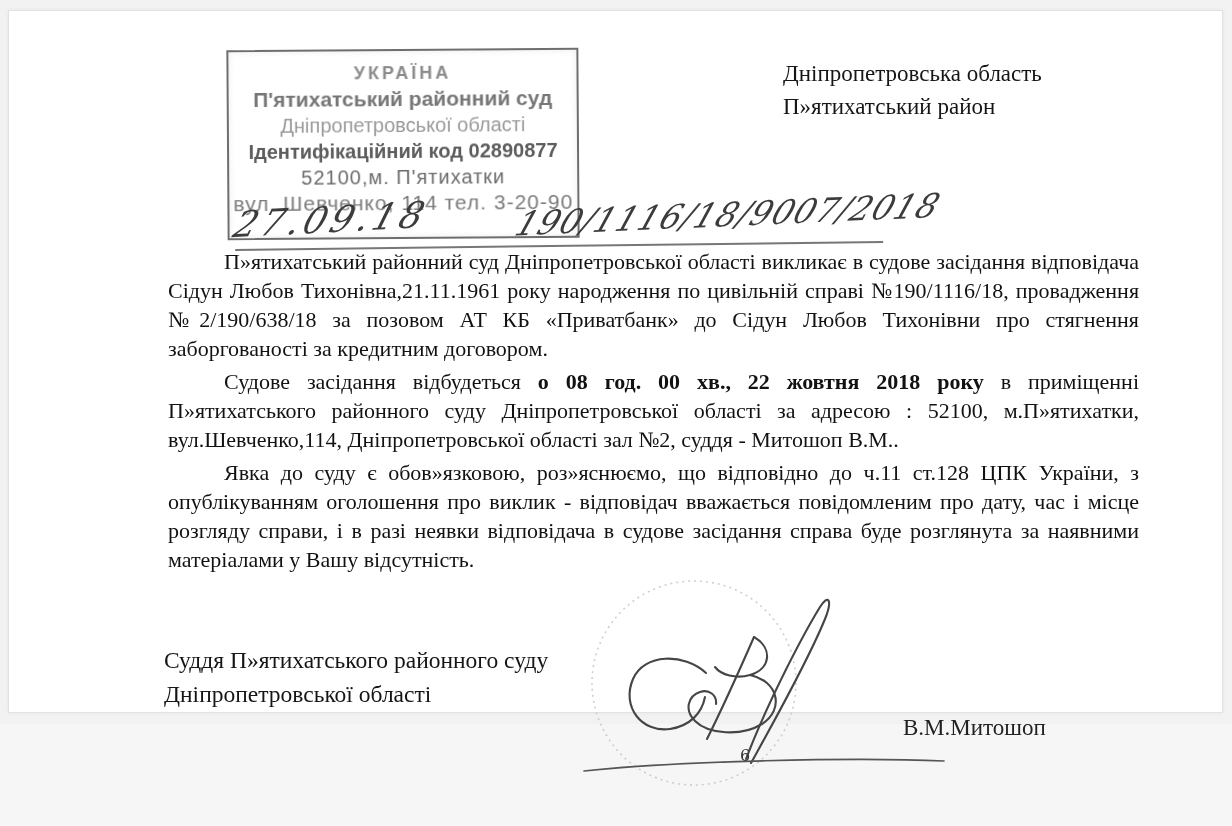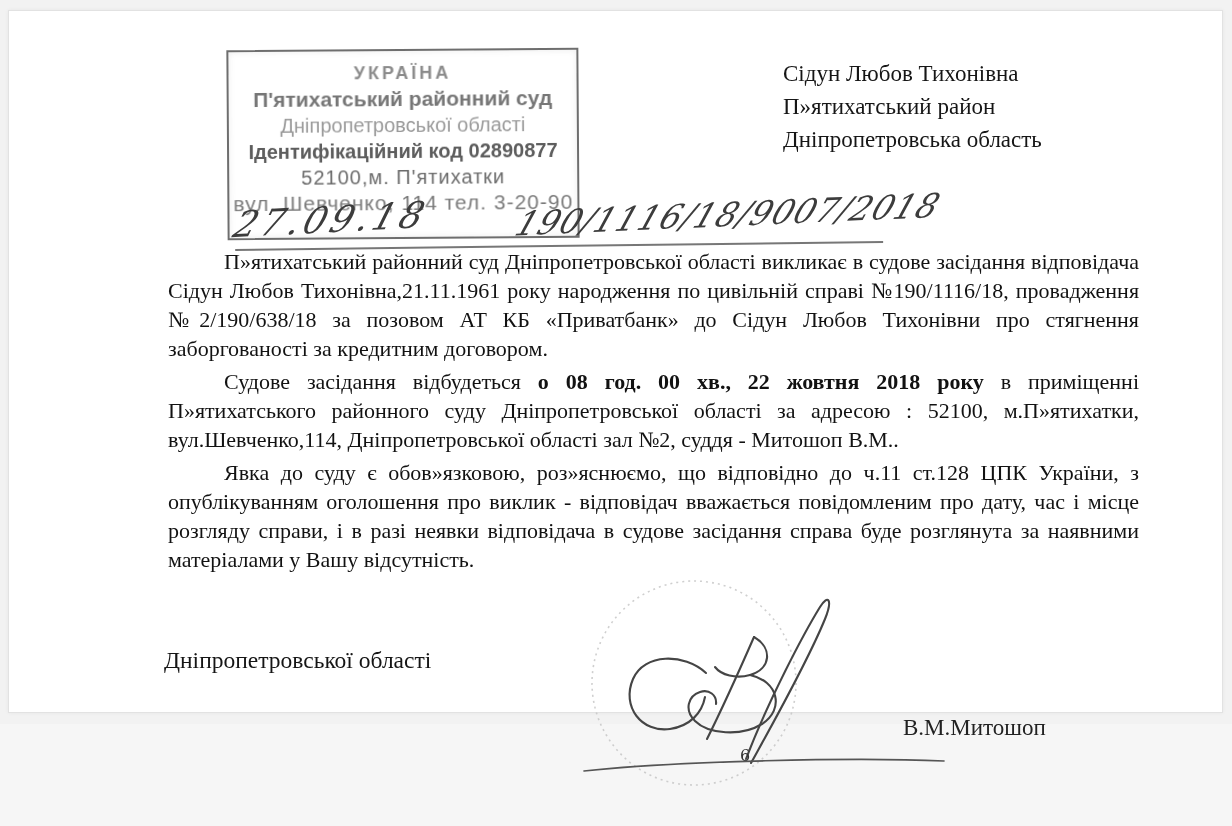--- a/index.html
+++ b/index.html
@@ -92,32 +92,32 @@
       <div class="s-line s3">Ідентифікаційний код 02890877</div>
       <div class="s-line s4">52100,м. П'ятихатки</div>
       <div class="s-line s5">вул. Шевченко, 114 тел. 3-20-90</div>
     </div>
 
     <div class="hand hand-date">27.09.18</div>
     <div class="hand hand-number">190/1116/18/9007/2018</div>
     <div class="hand-underline"></div>
 
     <div class="recipient">
-      <div>Сідун Любов Тихонівна</div>
+      <div>Дніпропетровська область</div>
       <div>П»ятихатський район</div>
-      <div>Дніпропетровська область</div>
     </div>
 
     <div class="bodytext">
       <p>П»ятихатський районний суд Дніпропетровської області викликає в судове засідання відповідача Сідун Любов Тихонівна,21.11.1961 року народження по цивільній справі №190/1116/18, провадження №2/190/638/18 за позовом АТ КБ «Приватбанк» до Сідун Любов Тихонівни про стягнення заборгованості за кредитним договором.</p>
       <p><span>Судове засідання відбудеться </span><b>о 08 год. 00 хв., 22 жовтня 2018 року</b><span> в приміщенні П»ятихатського районного суду Дніпропетровської області за адресою : 52100, м.П»ятихатки, вул.Шевченко,114, Дніпропетровської області зал №2, суддя - Митошоп В.М..</span></p>
       <p>Явка до суду є обов»язковою, роз»яснюємо, що відповідно до ч.11 ст.128 ЦПК України, з опублікуванням оголошення про виклик - відповідач вважається повідомленим про дату, час і місце розгляду справи, і в разі неявки відповідача в судове засідання справа буде розглянута за наявними матеріалами у Вашу відсутність.</p>
     </div>
 
     <div class="sig-left">
+      <div>Суддя П»ятихатського районного суду</div>
       <div>Дніпропетровської області</div>
     </div>
 
     <svg class="sig-svg" width="420" height="230" viewBox="0 0 420 230" aria-hidden="true">
 
       <circle cx="138" cy="122" r="102" fill="none" class="p-stampfaint" stroke="#c6c6c6" stroke-width="1.6" stroke-dasharray="2 5" opacity="0.8"></circle>
 
       <path class="p-ink" d="M 150 112 C 128 92 88 92 77 118 C 65 146 86 172 114 168 C 134 165 146 152 149 136"></path>
       <path class="p-ink" d="M 198 76 C 184 108 164 152 151 178"></path>
       <path class="p-ink" d="M 198 76 C 217 87 215 108 194 114 C 180 118 165 114 159 106"></path>

